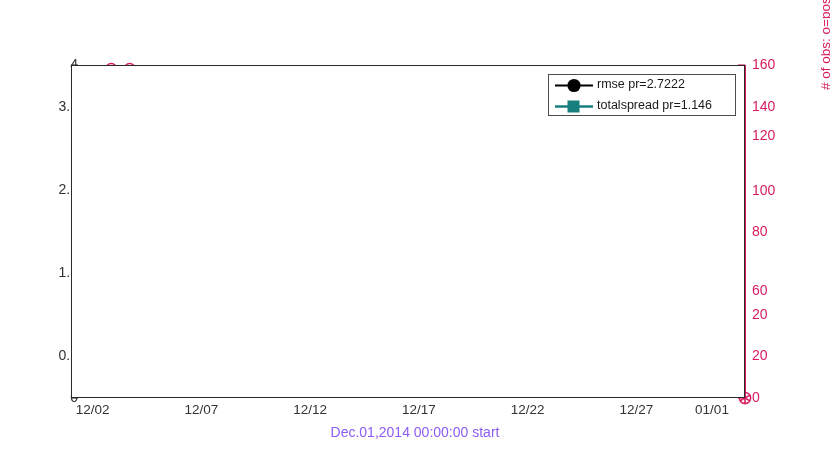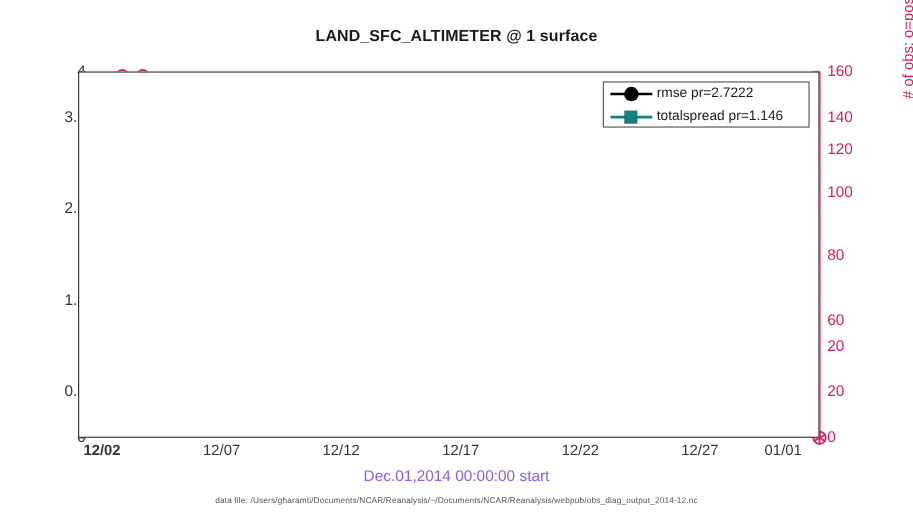--- a/index.html
+++ b/index.html
@@ -37,21 +37,20 @@
   .leg-row{position:absolute;left:0;width:188px;height:21px;}
   .leg-text{position:absolute;left:48px;top:2px;font-size:12.5px;color:#1a1a1a;white-space:nowrap;}
   .leg-sample{position:absolute;left:4px;top:0;width:42px;height:21px;}
 </style>
 </head>
 <body>
 
 <div id="stage">
 
   <div class="title-block">
-    <div class="title-line">LAND_SFC_ALTIMETER @ 1 surface</div>
   </div>
 
   <div class="ylabel-right"># of obs: o=possible; *=evaluated</div>
 
   <div id="ticks-left">
       <div class="ytick-l" style="top: 398px;">0</div>
       <div class="ytick-l" style="top: 356.375px;">0.5</div>
       <div class="ytick-l" style="top: 314.75px;">1</div>
       <div class="ytick-l" style="top: 273.125px;">1.5</div>
       <div class="ytick-l" style="top: 231.5px;">2</div>
@@ -59,27 +58,27 @@
       <div class="ytick-l" style="top: 148.25px;">3</div>
       <div class="ytick-l" style="top: 106.625px;">3.5</div>
       <div class="ytick-l" style="top: 65px;">4</div>
     </div>
   <div id="ticks-right">
       <div class="ytick-r" style="top: 398px;">0</div>
       <div class="ytick-r" style="top: 356.375px;">20</div>
       <div class="ytick-r" style="top: 314.75px;">20</div>
       <div class="ytick-r" style="top: 291px;">60</div>
       <div class="ytick-r" style="top: 231.5px;">80</div>
-      <div class="ytick-r" style="top: 175px;">100</div>
+      <div class="ytick-r" style="top: 191px;">100</div>
       <div class="ytick-r" style="top: 136px;">120</div>
       <div class="ytick-r" style="top: 106.625px;">140</div>
       <div class="ytick-r" style="top: 65px;">160</div>
     </div>
   <div id="ticks-x">
-      <div class="xtick" style="left: 92.7419px; font-weight: bold;">12/02</div>
+      <div class="xtick" style="left: 92.7419px;">12/02</div>
       <div class="xtick" style="left: 201.452px;">12/07</div>
       <div class="xtick" style="left: 310.161px;">12/12</div>
       <div class="xtick" style="left: 418.871px;">12/17</div>
       <div class="xtick" style="left: 527.581px;">12/22</div>
       <div class="xtick" style="left: 636.29px;">12/27</div>
       <div class="xtick" style="left: 712px;">01/01</div>
     </div>
 
   <div id="plotwrap">
     <svg class="layer" id="svg-main" viewBox="0 0 674 333" preserveAspectRatio="none">
@@ -1593,14 +1592,13 @@
     <div class="leg-row" style="top:21px">
       <svg class="leg-sample" viewBox="0 0 42 21">
         <line x1="2" y1="10.5" x2="40" y2="10.5" stroke="#187f7f" stroke-width="2.6"></line>
         <rect x="14.5" y="4.5" width="12" height="12" fill="#187f7f"></rect>
       </svg>
       <span class="leg-text">totalspread pr=1.146</span>
     </div>
   </div>
 
   <div class="xlabel">Dec.01,2014 00:00:00 start</div>
-  <div class="footer">data file: /Users/gharamti/Documents/NCAR/Reanalysis/~/Documents/NCAR/Reanalysis/webpub/obs_diag_output_2014-12.nc</div>
 </div>
 
 </body></html>

